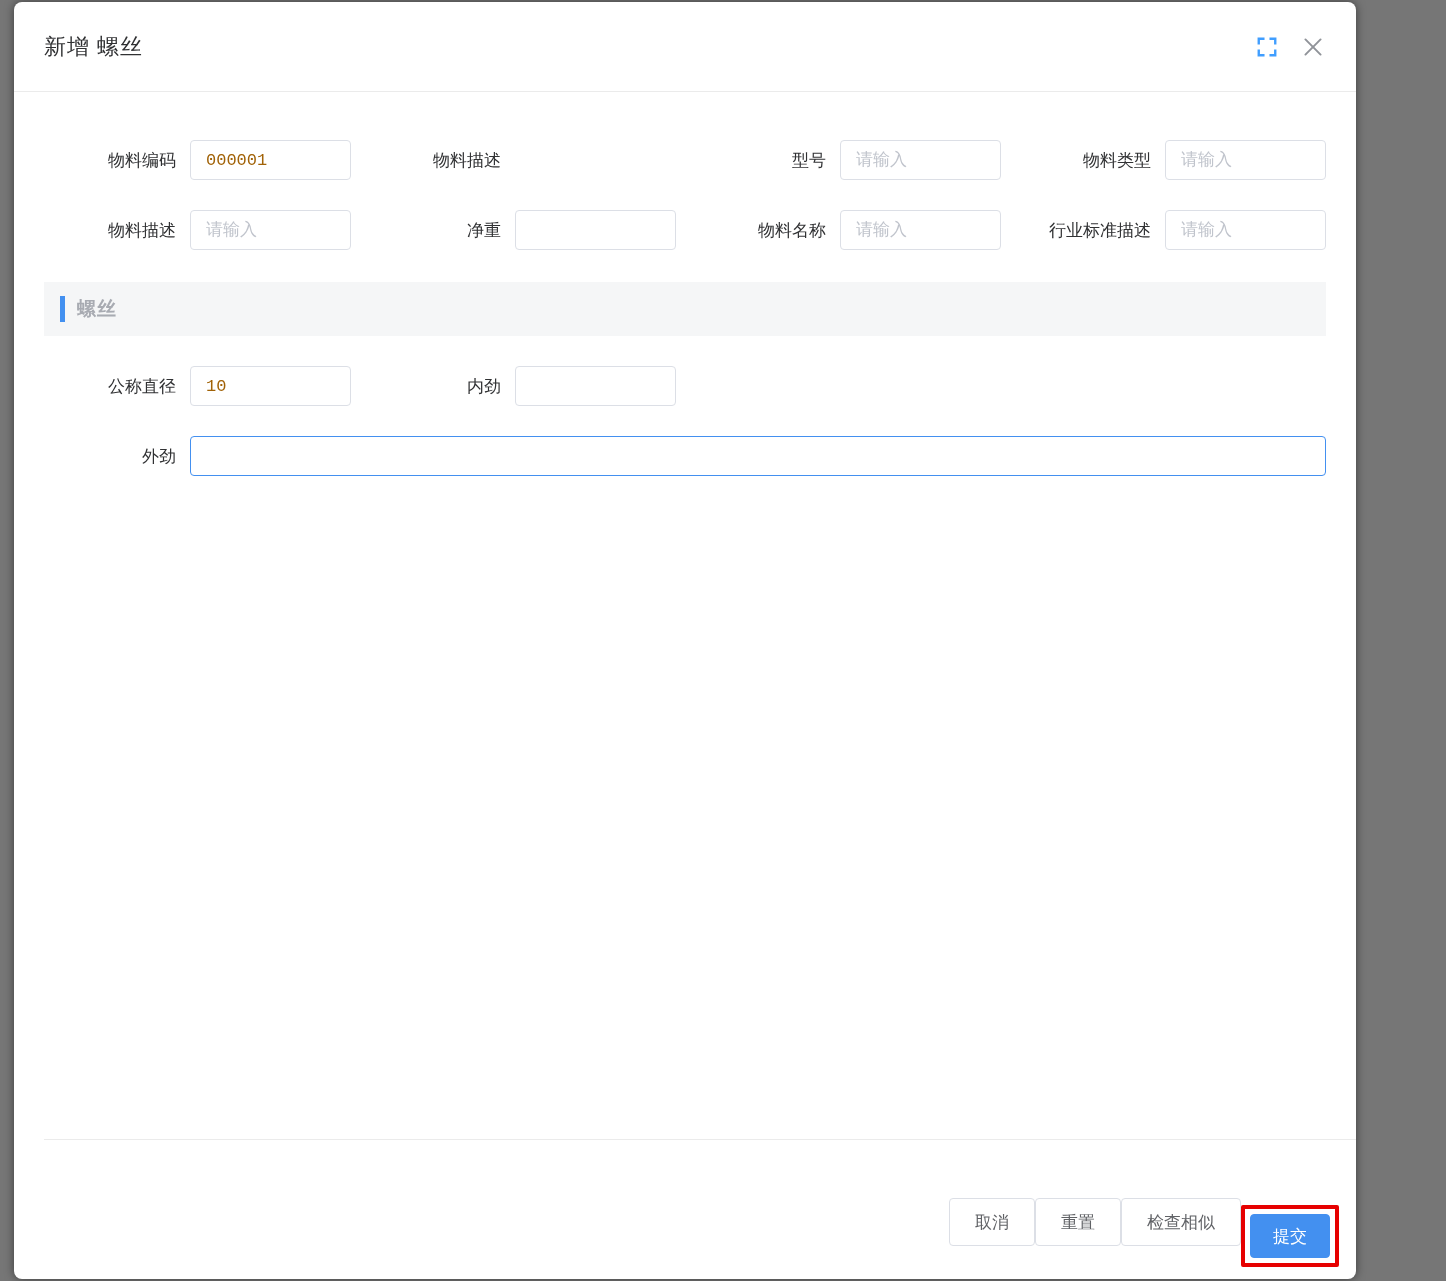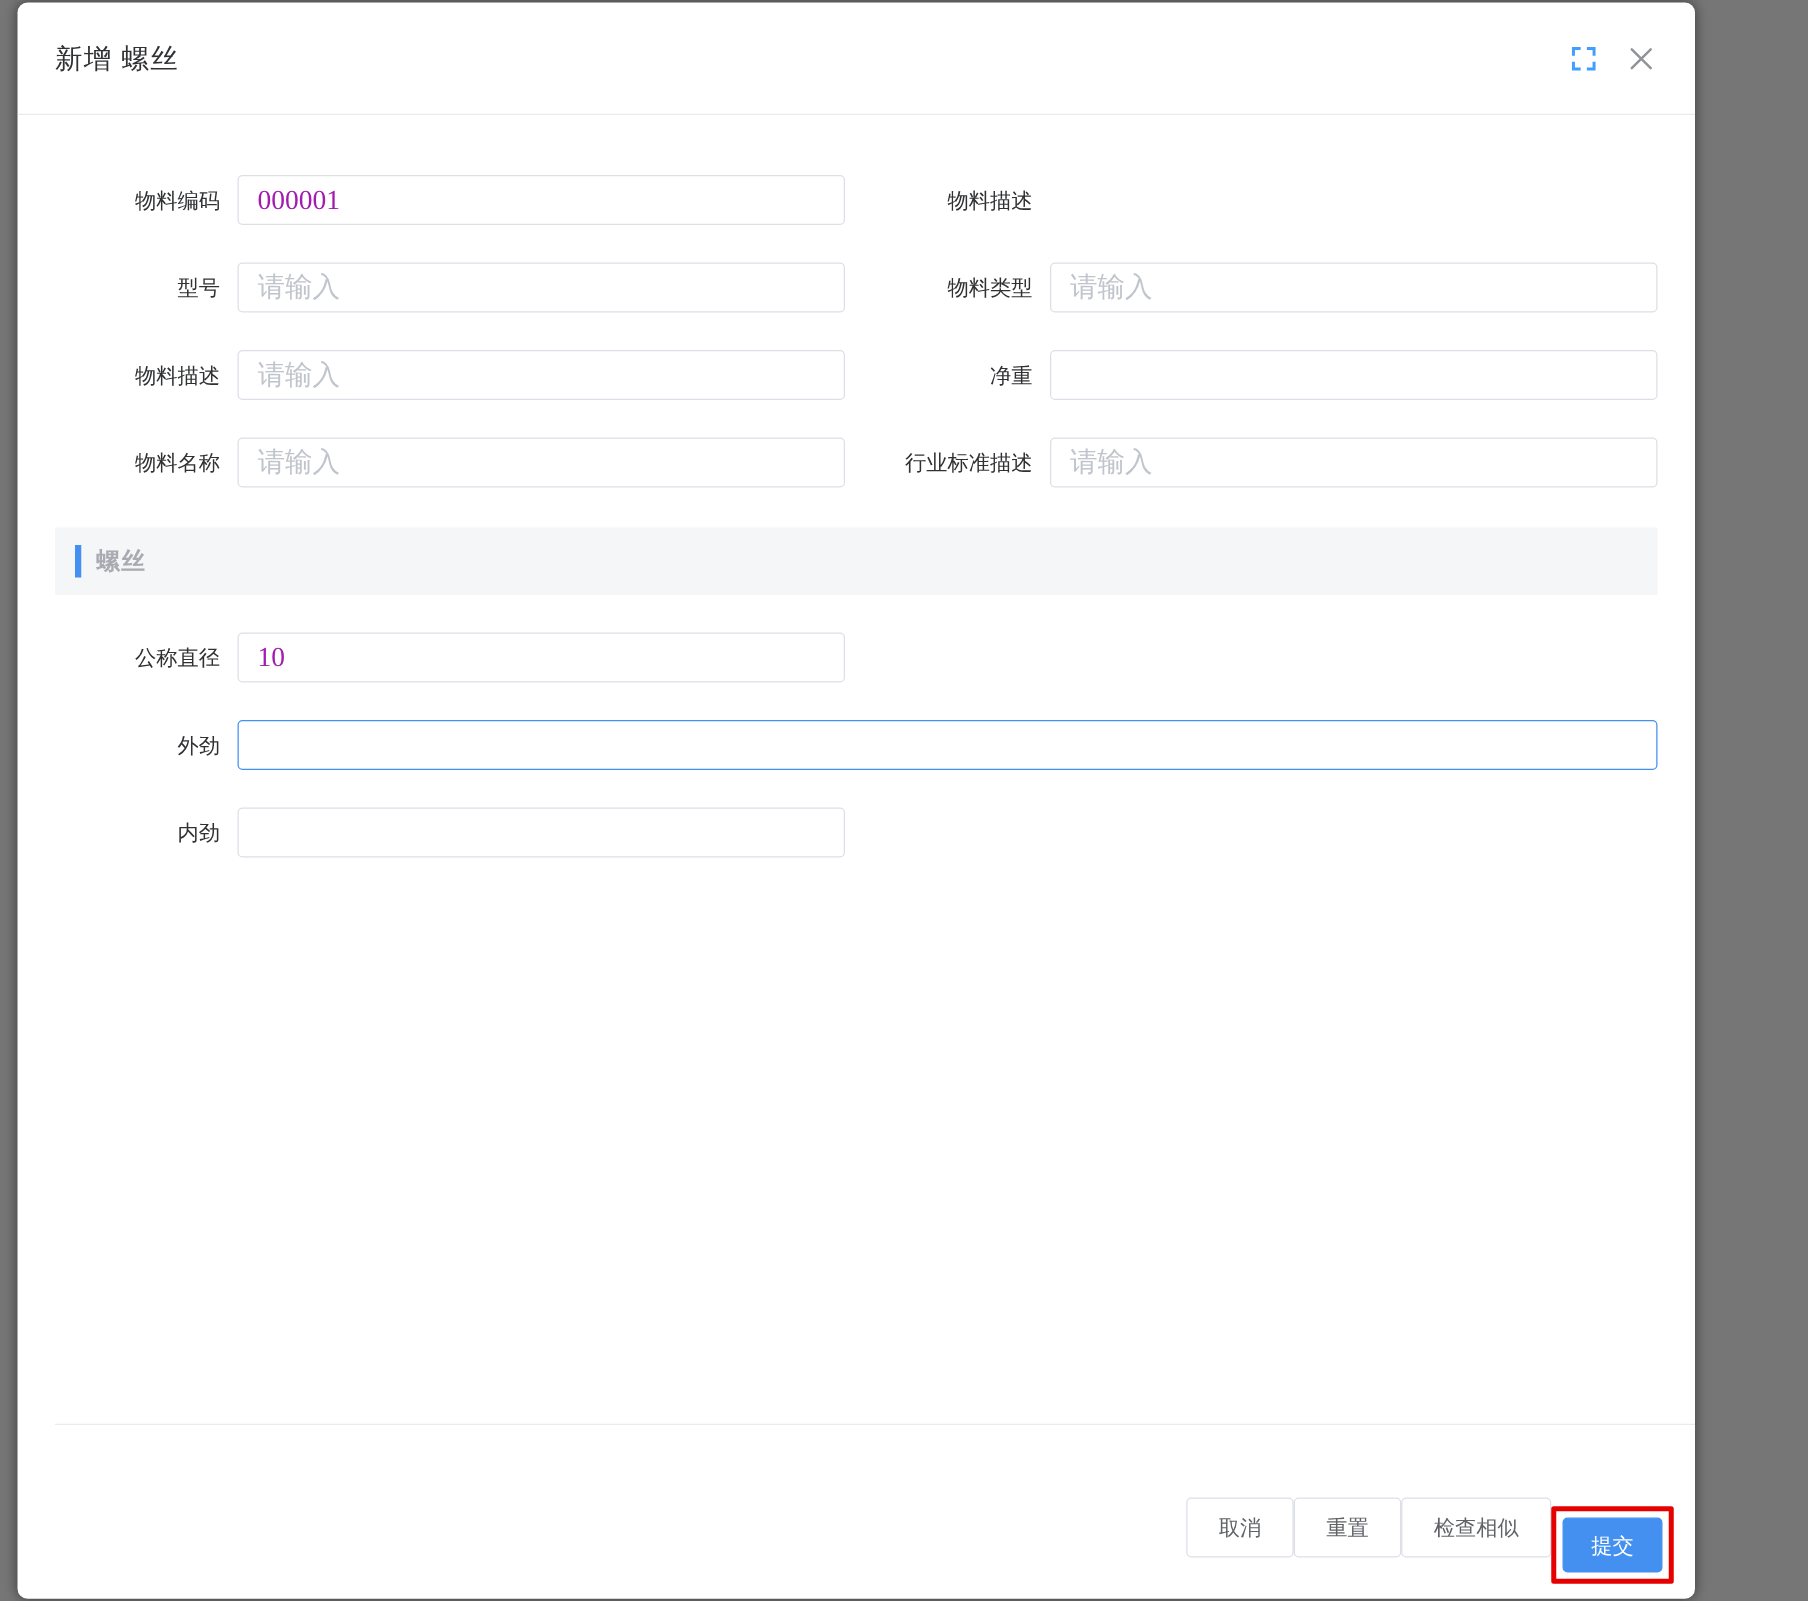--- a/index.html
+++ b/index.html
@@ -32,33 +32,33 @@
   .icon-btn{background:none;border:none;cursor:pointer;display:flex;align-items:center;justify-content:center;padding:0;}
   
   .modal-body{flex:1 1 auto;padding:16px 30px 0 30px;overflow:hidden;}
   .section-header{
     display:flex;align-items:center;height:54px;background:var(--section_bg);
   }
   .section-header + .section-header, .sec-screw{margin-top:32px;}
   .section-bar{width:5px;height:26px;background:var(--primary);margin:0 12px 0 16px;flex:0 0 5px;}
   .section-title{font-size:19px;font-weight:bold;color:var(--section_text);letter-spacing:1px;}
   .form-grid{
-    display:grid;grid-template-columns:1fr 1fr;column-gap:18px;row-gap:30px;
+    display:grid;grid-template-columns:1fr 1fr 1fr 1fr;column-gap:18px;row-gap:30px;
     margin-top:32px;
   }
   .form-item{display:flex;align-items:center;}
   .form-item.full{grid-column:1 / -1;}
   .form-item > label{
     flex:0 0 146px;text-align:right;padding-right:14px;
     font-size:17px;color:#303133;white-space:nowrap;
   }
   .form-item input{
     flex:1 1 auto;width:100%;height:40px;border:1px solid var(--input_border);
-    border-radius:4px;padding:0 15px;font-size:22px;color:#a21caf;outline:none;
-    font-family:Liberation Serif, serif;
+    border-radius:4px;padding:0 15px;font-size:17px;color:#a16207;outline:none;
+    font-family:Liberation Mono, monospace;
   }
   .form-item input::placeholder{color:var(--placeholder);}
   .form-item input.focused{border-color:var(--primary);}
   
   .modal-footer{
     flex:0 0 auto;margin-left:30px;border-top:1px solid #ebebeb;
     padding:37px 17px 12px 0;
     display:flex;justify-content:flex-end;align-items:center;
   }
   .btn{
@@ -144,27 +144,27 @@
     <div class="section-header sec-screw">
       <span class="section-bar"></span>
       <span class="section-title">螺丝</span>
     </div>
 
     <div class="form-grid" style="margin-top:30px;">
       <div class="form-item">
         <label>公称直径</label>
         <input type="text" value="10" placeholder="" style="">
       </div>
+      <div class="form-item">
+        <label>内劲</label>
+        <input type="text" value="" placeholder="" style="">
+      </div>
       <div class="form-item full">
         <label>外劲</label>
         <input type="text" class="focused" value="" placeholder="" style="">
-      </div>
-      <div class="form-item">
-        <label>内劲</label>
-        <input type="text" value="" placeholder="" style="">
       </div>
     </div>
 
   </div>
 
   <div class="modal-footer">
     <button class="btn">取消</button>
     <button class="btn">重置</button>
     <button class="btn">检查相似</button>
     <span class="annotation-box">

